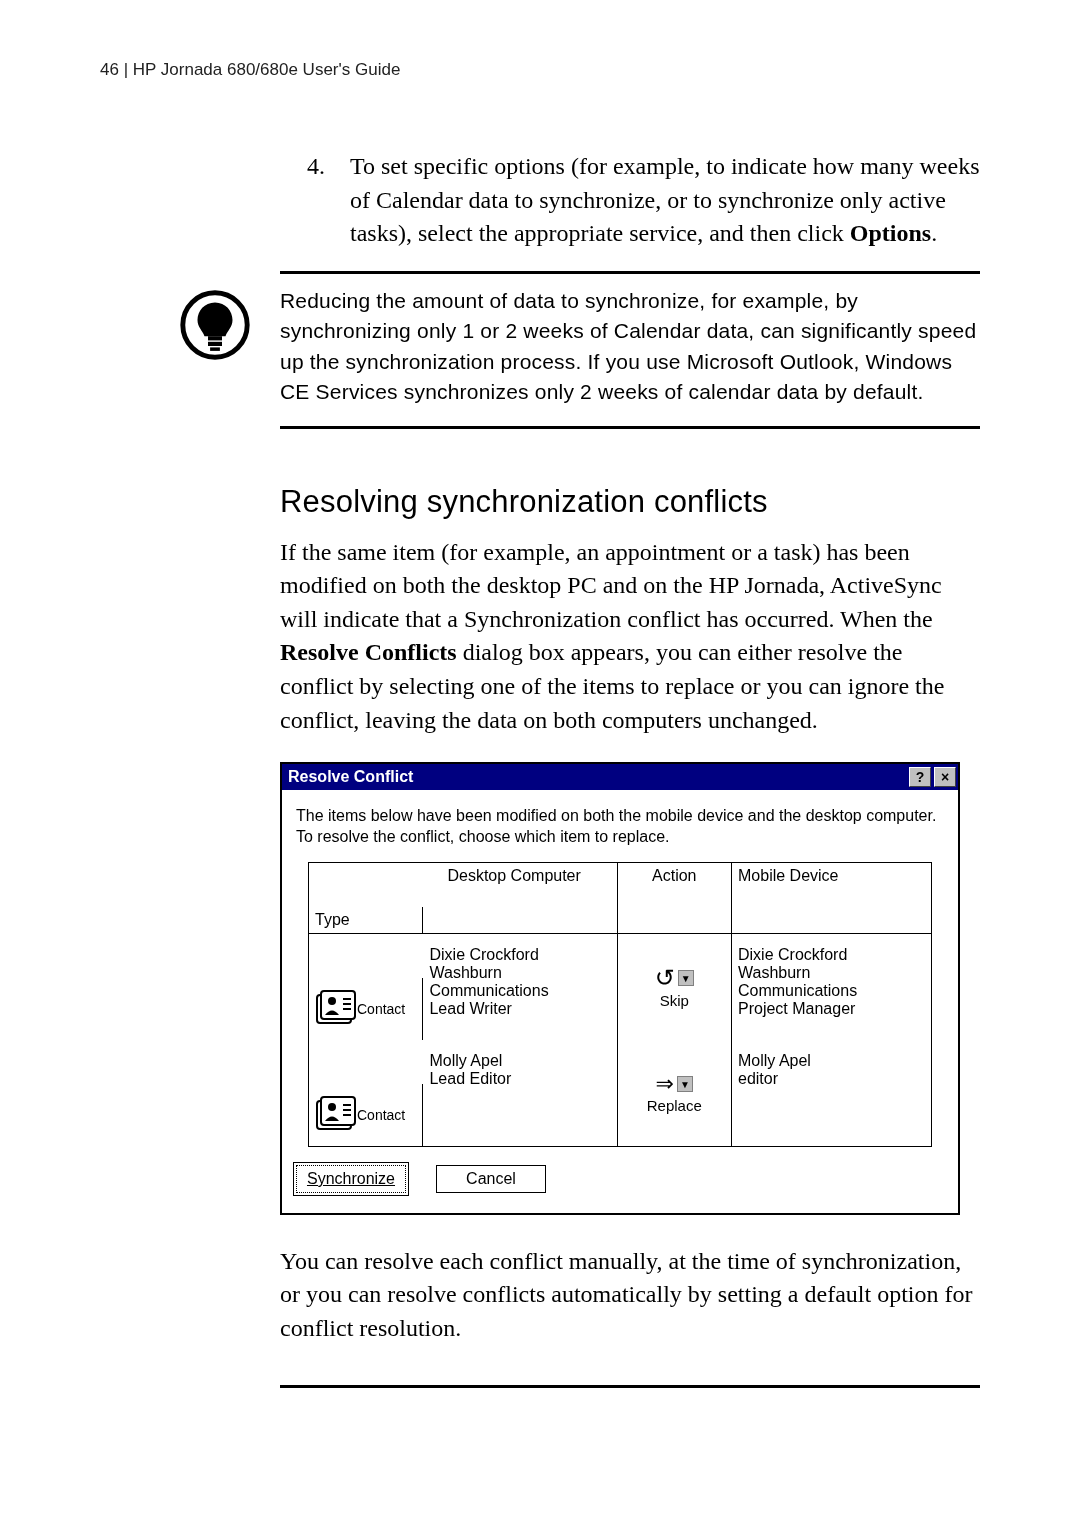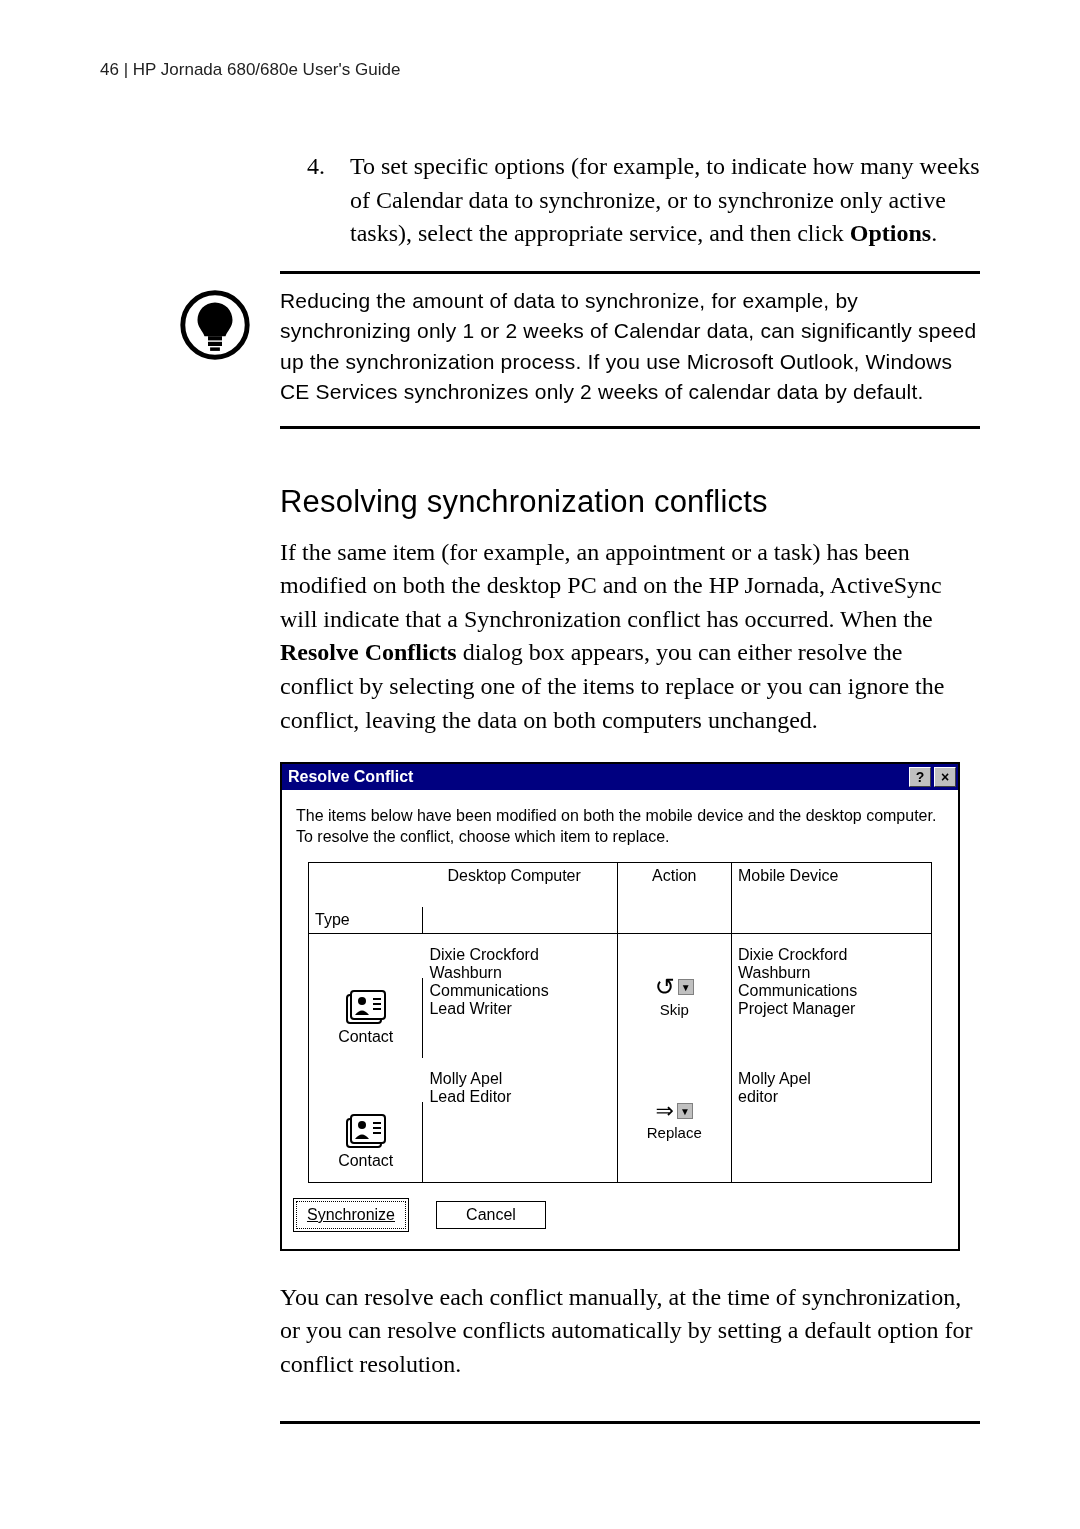--- a/index.html
+++ b/index.html
@@ -142,23 +142,23 @@
     font-size: 16px;
   }
   .col-type   { width: 115px; border-right: 1px solid #000; margin-top: 44px; }
   .col-desk   { width: 195px; border-right: 1px solid #000; padding-left: 24px; }
   .col-action { width: 115px; border-right: 1px solid #000; text-align: center;}
   .col-mobile { width: 200px; }
   .ct-row .ct-cell { padding: 12px 6px; }
   .ct-row + .ct-row .ct-cell {  }
   .type-cell {
     display: flex;
-    flex-direction: column;
-    align-items: center;
-    font-size: 16px;
+    flex-direction: row;
+    align-items: center;
+    font-size: 14px;
   }
   .contact-glyph {
     width: 42px; height: 38px;
   }
   .action-cell {
     display: flex;
     flex-direction: column;
     align-items: center;
     justify-content: center;
     font-size: 15px;

